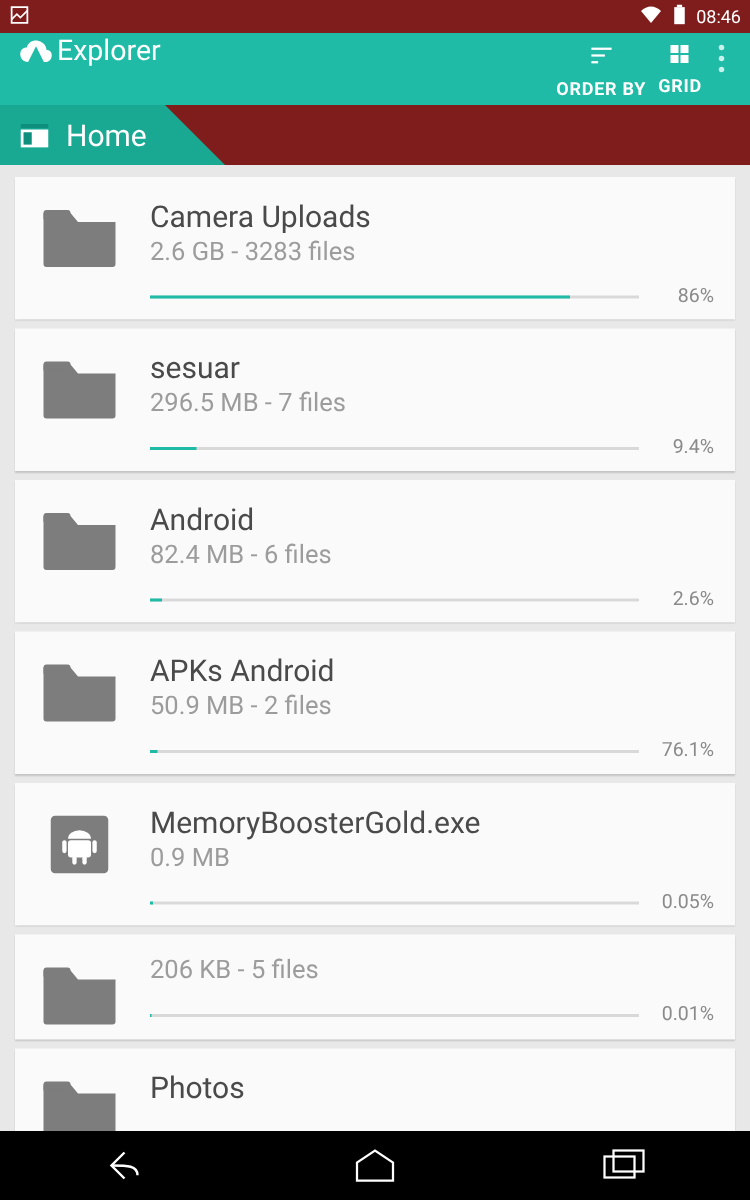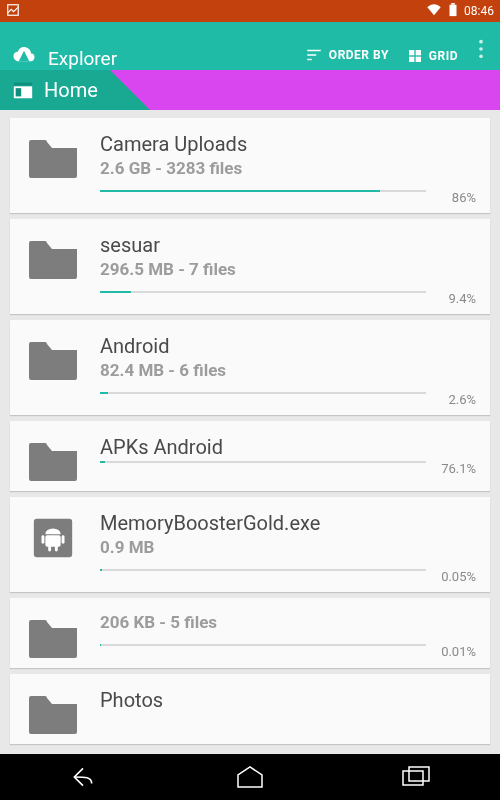--- a/index.html
+++ b/index.html
@@ -1,43 +1,42 @@
 <!DOCTYPE html>
 <html><head>
 <meta charset="utf-8">
 <style>
   * { box-sizing: border-box; margin: 0; padding: 0; }
   html, body { width: 500px; height: 800px; overflow: hidden; font-family: Roboto, Arial, sans-serif; }
   body { background: #e8e8e8; display: flex; flex-direction: column; }
 
   
   .status-bar {
-    height: 22px; background: #c2410c; color: #fff;
+    height: 22px; background: #7f1d1d; color: #fff;
     display: flex; align-items: center; font-size: 12px;
     padding: 0 6px;
   }
   .status-bar .left { flex: 0 0 auto; }
   .status-bar .spacer { flex: 1; }
   .status-bar .right { display: flex; align-items: center; gap: 6px; }
 
   
   .action-bar {
     height: 48px; background: #1fbba6; color: #fff;
-    display: flex; align-items: flex-end; padding: 0 10px;
-    gap: 10px;
+    display: flex; align-items: flex-start; padding: 0 10px;
   }
   .action-bar .logo { width: 28px; height: 28px; }
   .action-bar .title { font-size: 19px; font-weight: 400; flex: 1; }
-  .action-bar .ab-btn { display: flex; align-items: center; gap: 6px; font-size: 12px; font-weight: 700; letter-spacing: .5px; cursor: pointer; padding: 6px 4px; }
+  .action-bar .ab-btn { display: flex; align-items: center; gap: 6px; font-size: 12px; font-weight: 700; letter-spacing: .5px; cursor: pointer; padding: 6px 4px; flex-direction: column; }
   .action-bar .ab-btn svg { display: block; }
   .action-bar .overflow { padding: 6px 2px; cursor: pointer; }
 
   
   .loc-bar {
-    height: 40px; position: relative; background: #d946ef;
+    height: 40px; position: relative; background: #7f1d1d;
   }
   .loc-green {
     position: absolute; left: 0; top: 0; bottom: 0; right: 0;
     background: #19a993;
     clip-path: polygon(0 0, 22% 0, 30% 100%, 0 100%);
   }
   .loc-content {
     position: absolute; left: 0; top: 0; bottom: 0;
     display: flex; align-items: center; gap: 10px; padding-left: 12px;
     color: #fff; font-size: 20px;
@@ -48,22 +47,22 @@
   .list { flex: 1; overflow-y: auto; padding: 8px 10px 0 10px; }
   .item {
     background: #fafafa; margin-bottom: 6px; padding: 14px 14px 8px 14px;
     box-shadow: 0 1px 1px rgba(0,0,0,.15);
     display: flex; gap: 18px; align-items: flex-start;
     position: relative; cursor: pointer;
   }
   .item .thumb { flex: 0 0 58px; display:flex; align-items:center; justify-content:center; padding-top:4px;}
   .item .meta { flex: 1; min-width: 0; }
   .item .name { font-size: 20px; color: #4a4a4a; margin-bottom: 2px; }
-  .item .sub { font-size: 17px; color: #9c9c9c; margin-bottom: 12px; font-weight: bold; }
-  .item .bar-row { display: flex; gap: 10px; }
+  .item .sub { font-size: 17px; color: #9c9c9c; margin-bottom: 12px; }
+  .item .bar-row { display: flex; align-items: center; gap: 10px; }
   .item .bar { flex: 1; height: 2px; background: #d9d9d9; position: relative; }
   .item .bar .fill { position: absolute; left: 0; top: 0; bottom: 0; background: #1fbba6; }
   .item .pct { font-size: 13px; color: #8a8a8a; min-width: 40px; text-align: right; }
 
   
   .nav-bar {
     height: 46px; background: #000; display: flex; align-items: center; justify-content: space-around;
   }
   .nav-bar .nav-btn { width: 60px; height: 30px; display:flex; align-items:center; justify-content:center; cursor:pointer;}
   .nav-bar svg { display:block; }
@@ -207,20 +206,21 @@
     </div>
     <div class="item">
       <div class="thumb">
         <svg width="52" height="44" viewBox="0 0 52 44">
           <path class="folder-fill" d="M2 6 h18 l5 6 h25 v28 a2 2 0 0 1 -2 2 H4 a2 2 0 0 1 -2 -2 Z"></path>
           <path class="folder-fill" d="M2 6 a2 2 0 0 1 2 -2 h14 a2 2 0 0 1 2 2 v4 H2 Z"></path>
         </svg>
       </div>
       <div class="meta">
         <div class="name">APKs Android</div>
+        <div class="sub">50.9 MB - 2 files</div>
         <div class="bar-row">
           <div class="bar">
             <div class="fill" style="width:1.6%"></div>
           </div>
           <div class="pct">76.1%</div>
         </div>
       </div>
     </div>
     <div class="item">
       <div class="thumb">

